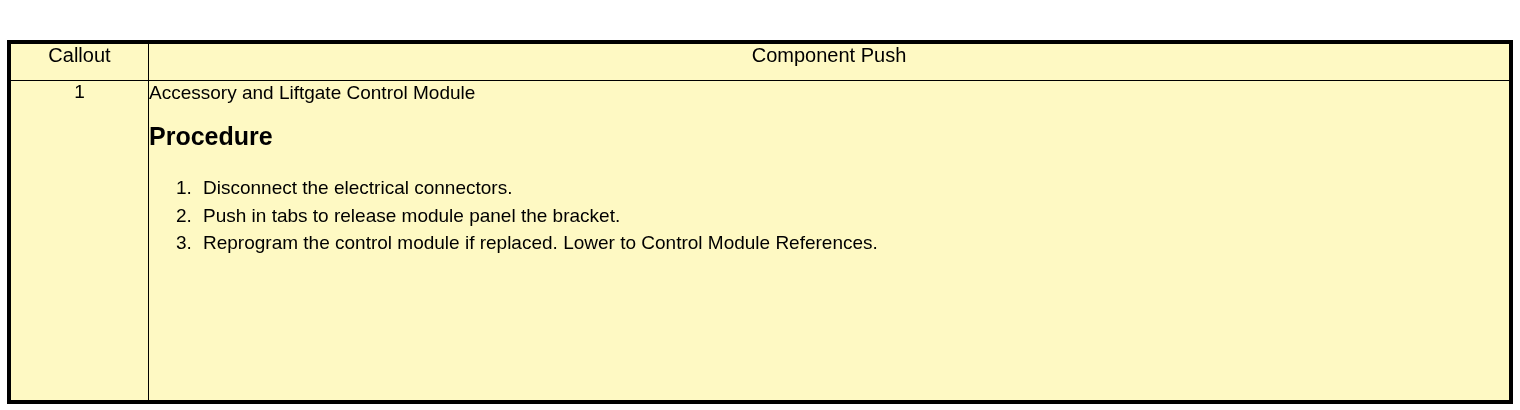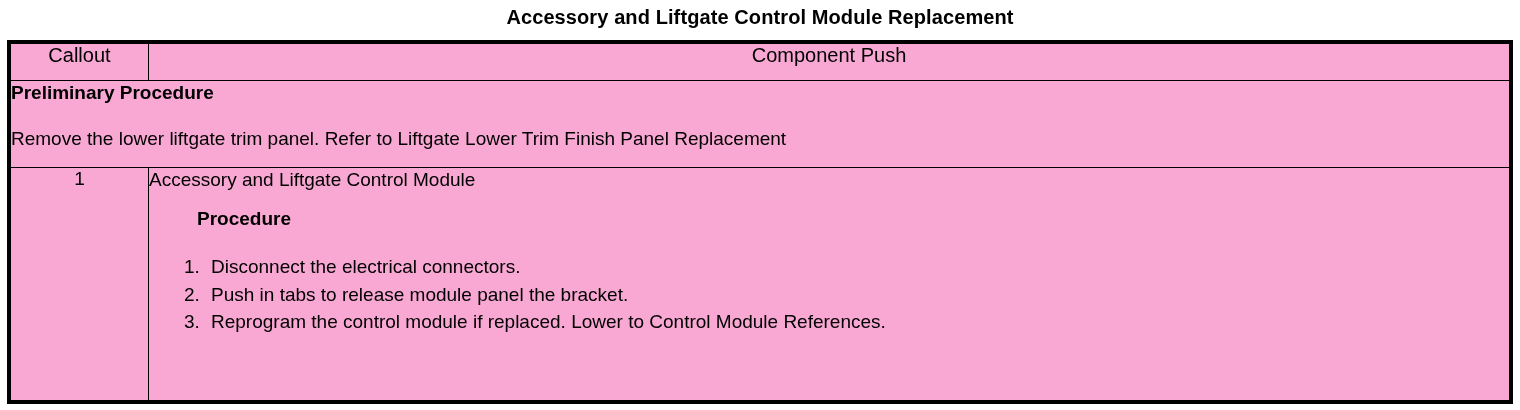--- a/index.html
+++ b/index.html
@@ -29,21 +29,21 @@
     letter-spacing: 0.1px;
   }
   .table-wrap {
     position: absolute;
     left: 7px;
     top: 40px;
     width: 1506px;
     height: 364px;
     border: 3px solid #000000;
     box-sizing: border-box;
-    background: #f9a8d4;
+    background: #fef9c3;
   }
   table.proc {
     border-collapse: collapse;
     width: 100%;
     height: 100%;
     table-layout: fixed;
   }
   table.proc td, table.proc th {
     border: 1.5px solid #000000;
     padding: 0;
@@ -84,59 +84,51 @@
     padding: 8px 0 0 13px;
     font-size: 19px;
     line-height: 1.3;
   }
   .comp-name {
     font-size: 19px;
     margin-bottom: 14px;
   }
   .sub-head {
     font-weight: bold;
-    font-size: 19px;
-    margin-left: 48px;
+    font-size: 25px;
     margin-bottom: 22px;
   }
   ol.steps {
-    margin: 8px;
+    margin: 0;
     padding: 0 0 0 48px;
     list-style-position: outside;
     list-style-type: decimal;
   }
   ol.steps li {
     font-size: 19px;
     line-height: 1.45;
     padding-left: 6px;
   }
 </style>
 </head>
 <body>
 
 <div class="page">
 
-  <div class="doc-title">Accessory and Liftgate Control Module Replacement</div>
 
   <div class="table-wrap">
     <table class="proc">
       <colgroup>
         <col class="col-callout">
         <col>
       </colgroup>
       <tbody>
         <tr>
           <th class="hdr">Callout</th>
           <th class="hdr">Component Push</th>
-        </tr>
-        <tr>
-          <td class="prelim" colspan="2">
-            <div class="prelim-title">Preliminary Procedure</div>
-            <div class="prelim-text">Remove the lower liftgate trim panel. Refer to Liftgate Lower Trim Finish Panel Replacement</div>
-          </td>
         </tr>
         <tr>
           <td class="callout-num">1</td>
           <td class="body-cell">
             <div class="comp-name">Accessory and Liftgate Control Module</div>
             <div class="sub-head">Procedure</div>
             <ol class="steps">
               <li>Disconnect the electrical connectors.</li>
               <li>Push in tabs to release module panel the bracket.</li>
               <li>Reprogram the control module if replaced. Lower to Control Module References.</li>

